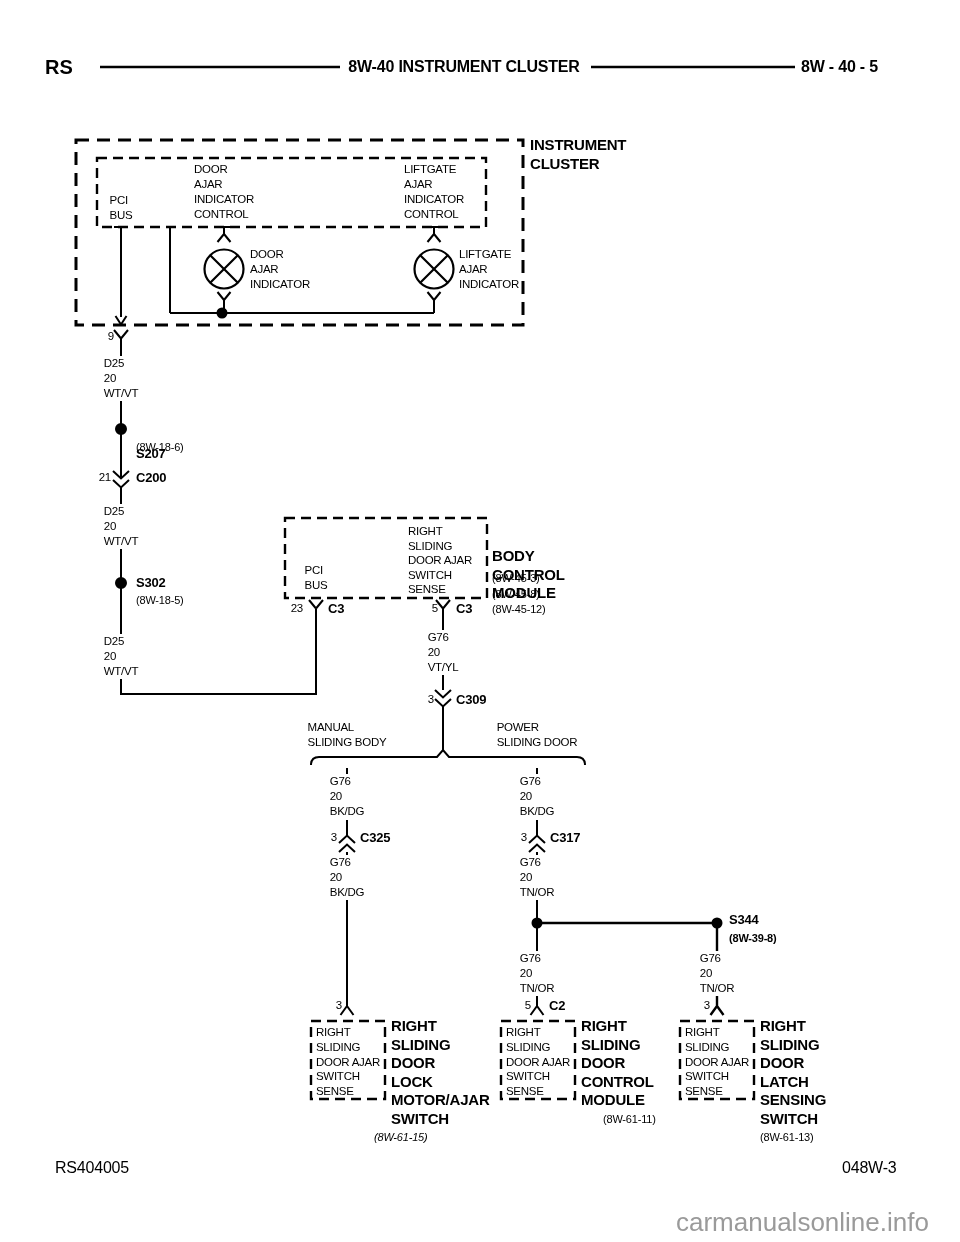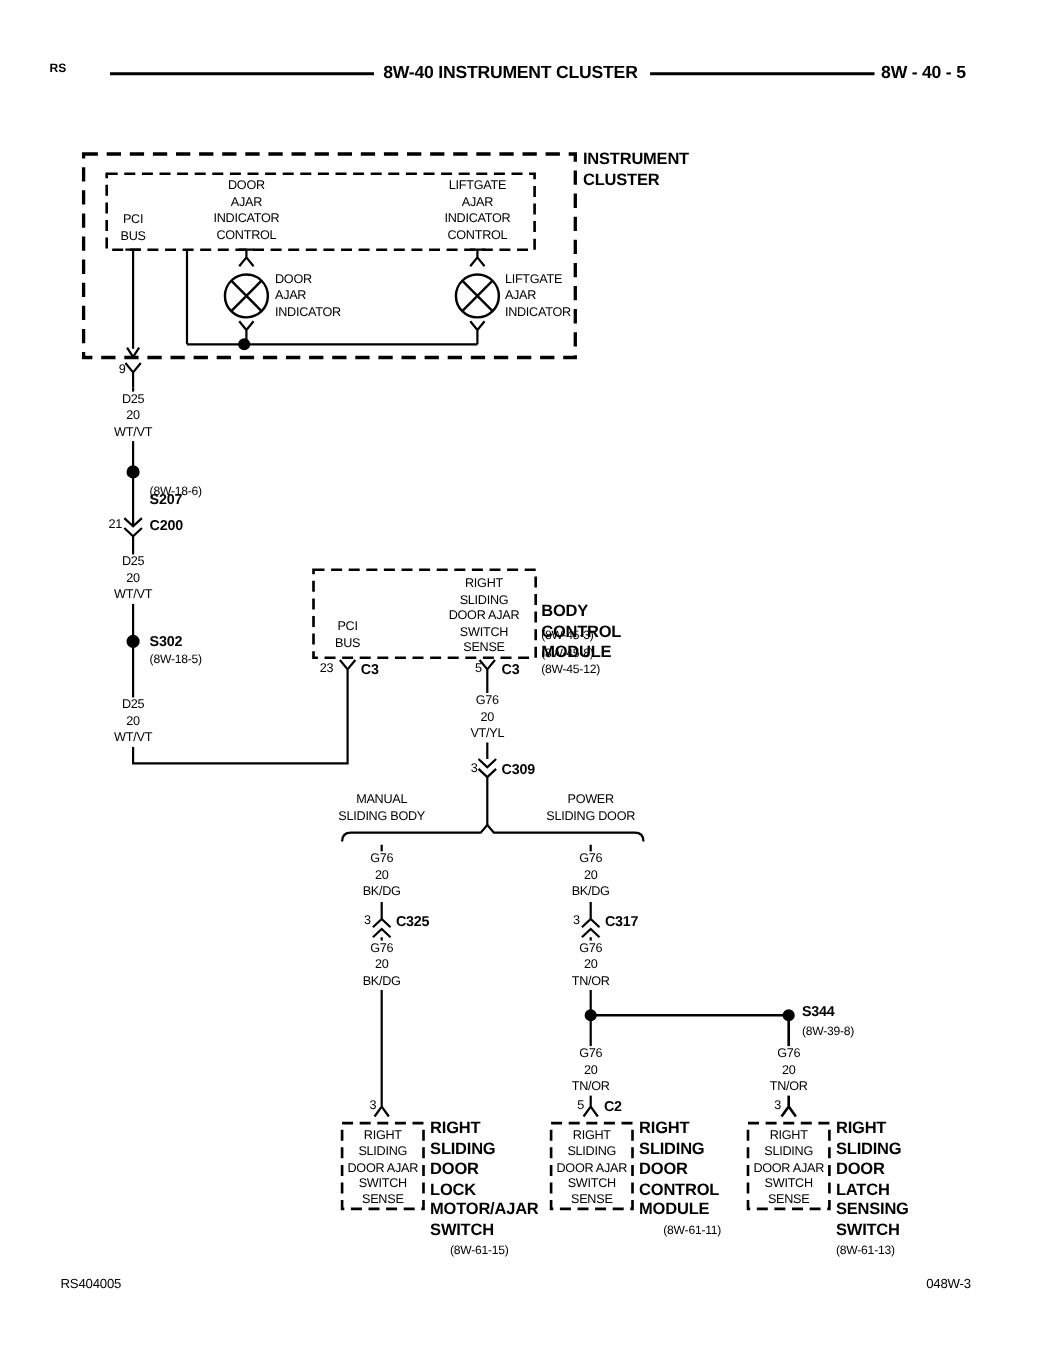--- a/index.html
+++ b/index.html
@@ -8,25 +8,25 @@
   #page svg{position:absolute;left:0;top:0;z-index:1;}
   .lbl{position:absolute;z-index:2;white-space:pre-line;}
   .t   {font-size:11.5px;line-height:15px;letter-spacing:-0.25px;}
   .t2  {font-size:11.5px;line-height:14.6px;letter-spacing:-0.25px;}
   .t3  {font-size:11.5px;line-height:14.8px;letter-spacing:-0.25px;}
   .pin {font-size:11.5px;line-height:13px;text-align:right;letter-spacing:-0.25px;}
   .id  {font-size:13px;line-height:15px;font-weight:bold;letter-spacing:-0.2px;}
   .comp{font-size:15px;line-height:18.5px;font-weight:bold;letter-spacing:-0.2px;}
   .ref {font-size:11px;line-height:15.5px;letter-spacing:-0.2px;}
   .hdr {font-size:16px;font-weight:bold;letter-spacing:-0.2px;}
-  .hdr2{font-size:11px;font-weight:bold;}
-  .cx  {transform:translateX(-50%);text-align:center;}
+  .hdr2{font-size:20px;font-weight:bold;}
+  .cx  {transform:translateX(-50%);text-align:left;}
   .whitebg{background:#fff;padding:0 3px;}
   .wm  {font-size:26px;color:#9a9a9a;letter-spacing:0;}
-  .f12 {font-size:12px;}
+  .f12 {font-size:16px;}
 </style>
 </head>
 <body>
 
 <div id="page">
 
   <svg width="960" height="1242" viewBox="0 0 960 1242">
     <g stroke="#000" fill="none" stroke-width="2">
 
       <g>
@@ -194,32 +194,32 @@
 SLIDING
 DOOR AJAR
 SWITCH
 SENSE</div>
   <div class="lbl comp" style="left:391px;top:1017px;">RIGHT
 SLIDING
 DOOR
 LOCK
 MOTOR/AJAR
 SWITCH</div>
-  <div class="lbl ref" style="left:409px;top:1130px;">(8W-61-15)</div>
+  <div class="lbl ref" style="left:374px;top:1130px;font-style:italic;">(8W-61-15)</div>
 
   <div class="lbl t cx whitebg" style="left:537px;top:774px;">G76
 20
 BK/DG</div>
   <div class="lbl pin" style="left:507px;top:831px;width:20px;">3</div>
   <div class="lbl id" style="left:550px;top:830px;">C317</div>
   <div class="lbl t cx whitebg" style="left:537px;top:855px;">G76
 20
 TN/OR</div>
   <div class="lbl id" style="left:729px;top:912px;">S344</div>
-  <div class="lbl ref" style="left:729px;top:931px;">(8W-39-8)</div>
+  <div class="lbl ref" style="left:729px;top:931px;font-weight:bold;">(8W-39-8)</div>
   <div class="lbl t cx whitebg" style="left:537px;top:951px;">G76
 20
 TN/OR</div>
   <div class="lbl pin" style="left:511px;top:999px;width:20px;">5</div>
   <div class="lbl id" style="left:549px;top:998px;">C2</div>
   <div class="lbl t3 cx" style="left:538px;top:1025px;">RIGHT
 SLIDING
 DOOR AJAR
 SWITCH
 SENSE</div>
@@ -242,14 +242,15 @@
   <div class="lbl comp" style="left:760px;top:1017px;">RIGHT
 SLIDING
 DOOR
 LATCH
 SENSING
 SWITCH</div>
   <div class="lbl ref" style="left:760px;top:1130px;">(8W-61-13)</div>
 
   <div class="lbl ref f12" style="left:55px;top:1160px;">RS404005</div>
   <div class="lbl ref f12" style="left:842px;top:1160px;">048W-3</div>
+  <div class="lbl wm" style="left:676px;top:1207px;">carmanualsonline.info</div>
 
 </div>
 
 </body></html>

